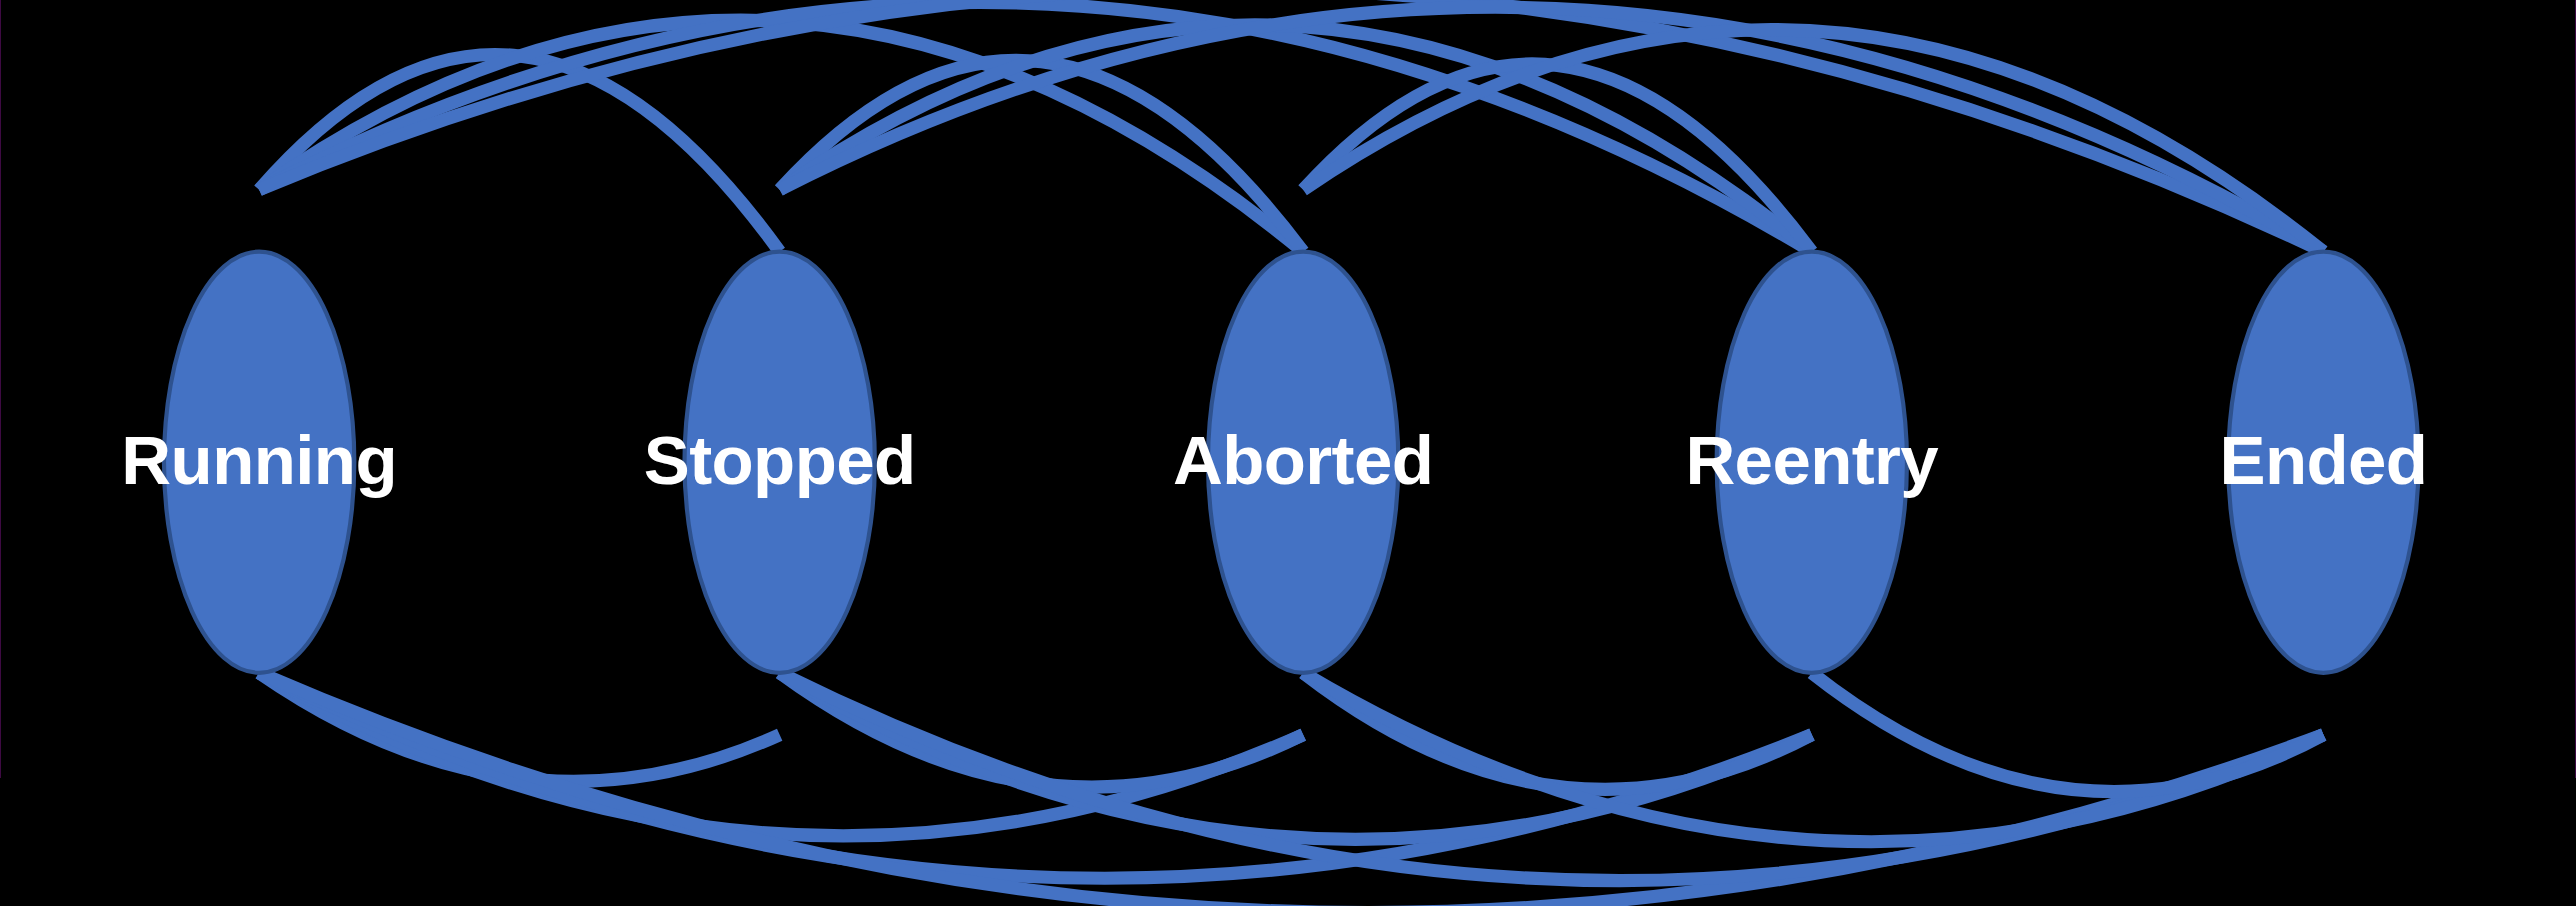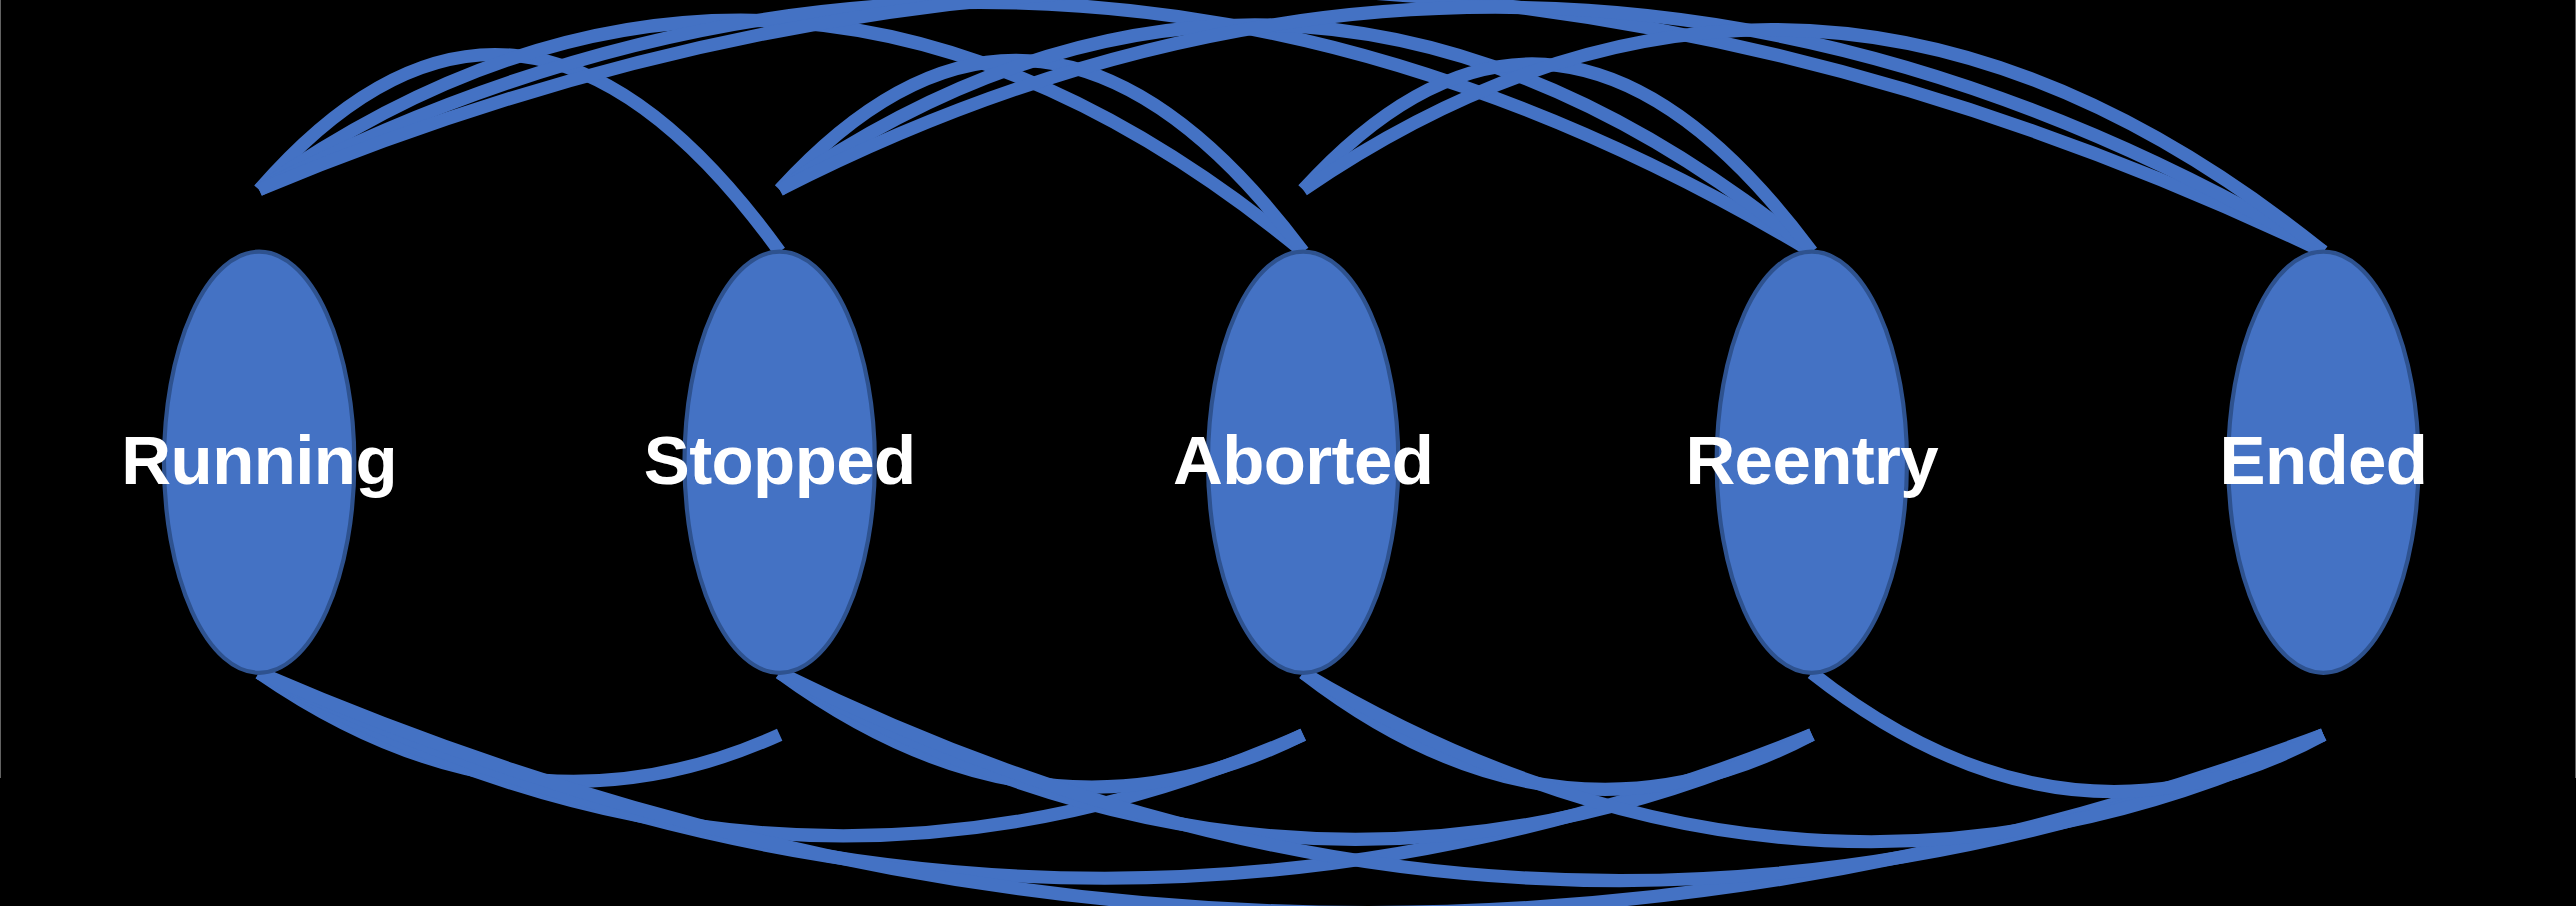--- a/index.html
+++ b/index.html
@@ -11,21 +11,21 @@
   body {
     width: 2576px;
     height: 906px;
     overflow: hidden;
     font-family: "Liberation Sans", sans-serif;
   }
   #diagram-root {
     position: relative;
     width: 2576px;
     height: 778px;
-    background: #ffffff;
+    background: #a21caf;
   }
   #state-diagram-svg {
     display: block;
     width: 2576px;
     height: 906px;
   }
   .node-ellipse {
     fill: #4472C4;
     stroke: #2E528F;
     stroke-width: 7;

